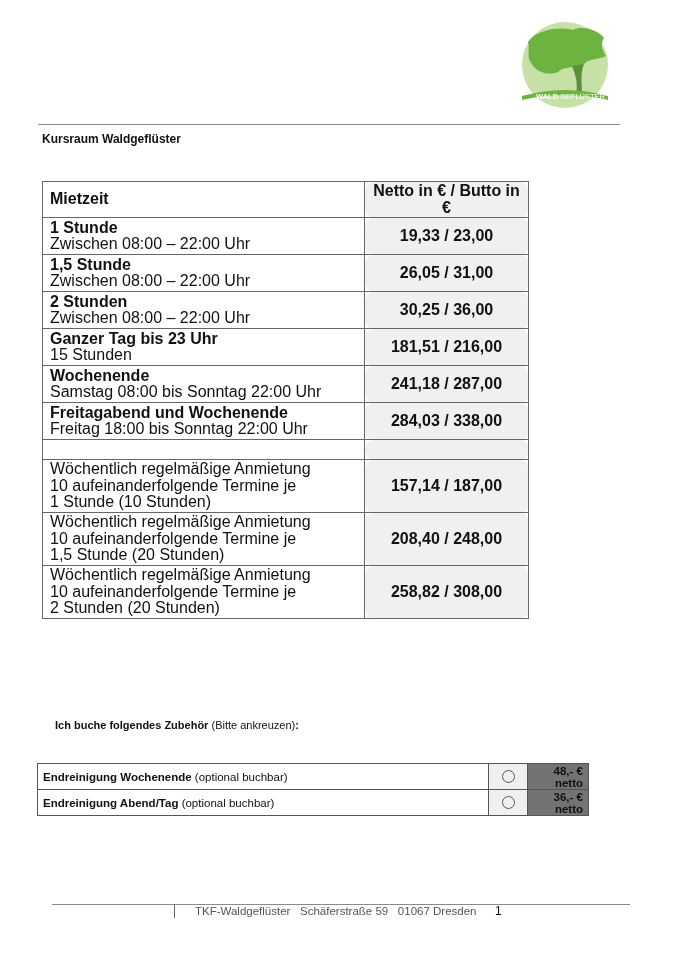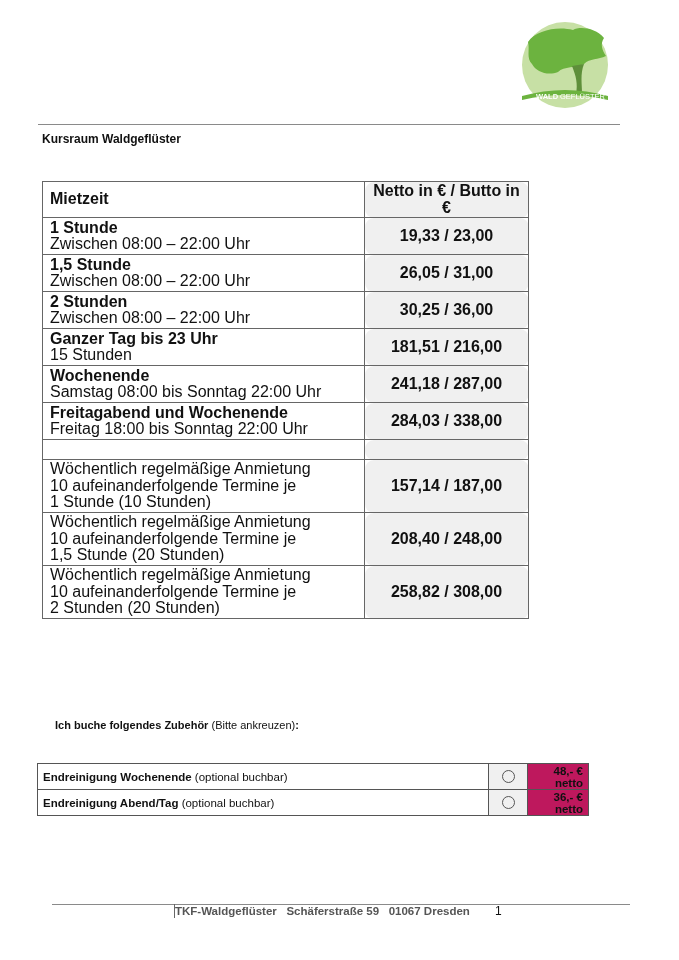--- a/index.html
+++ b/index.html
@@ -30,25 +30,25 @@
   .extras-heading { position: absolute; left: 47px; top: 719px; font-size: 11px; padding-left: 8px; }
   .extras-heading b { font-weight: bold; }
 
   table.extras {
     position: absolute; left: 37px; top: 763px; width: 552px;
     border-collapse: collapse; font-size: 11.5px;
   }
   table.extras td { border: 1px solid #555; height: 25px; padding: 0 5px; }
   table.extras td.label { width: 440px; }
   table.extras td.radio { width: 28px; background: #f0f0f0; text-align: center; }
-  table.extras td.price { background: #be185d; text-align: right; font-weight: bold; }
+  table.extras td.price { background: #737373; text-align: right; font-weight: bold; }
   .radio-circle { display: inline-block; width: 11px; height: 11px; border: 1px solid #555; border-radius: 50%; vertical-align: middle; }
 
   .footer-rule { position: absolute; left: 52px; top: 904px; width: 578px; height: 1px; background: #8a8a8a; }
-  .footer-text { position: absolute; left: 174px; top: 904px; font-size: 11.5px; color: #555; border-left: 1px solid #666; padding-left: 0; height: 14px; line-height: 14px; font-weight: bold; }
+  .footer-text { position: absolute; left: 174px; top: 904px; font-size: 11.5px; color: #555; border-left: 1px solid #666; padding-left: 20px; height: 14px; line-height: 14px; }
   .page-num { position: absolute; left: 495px; top: 904px; font-size: 12px; color: #111; }
 </style>
 </head>
 <body>
 
 <svg class="logo" viewBox="0 0 94 90">
   <circle cx="47" cy="45" r="43" fill="#c7e0a5"></circle>
   <path d="M10 22 C18 10, 40 6, 55 10 C62 6, 78 8, 86 18 C82 24, 84 30, 88 36 C80 40, 72 38, 66 44 C58 48, 46 46, 40 52 C30 56, 18 52, 14 44 C8 38, 12 30, 10 22 Z" fill="#6cb33f"></path>
   <path d="M54 46 C58 56, 60 64, 58 74 L64 74 C64 64, 62 54, 66 44 Z" fill="#5e8f3a"></path>
   <path d="M4 76 Q47 64 90 76 L90 80 Q47 70 4 80 Z" fill="#6cb33f"></path>

